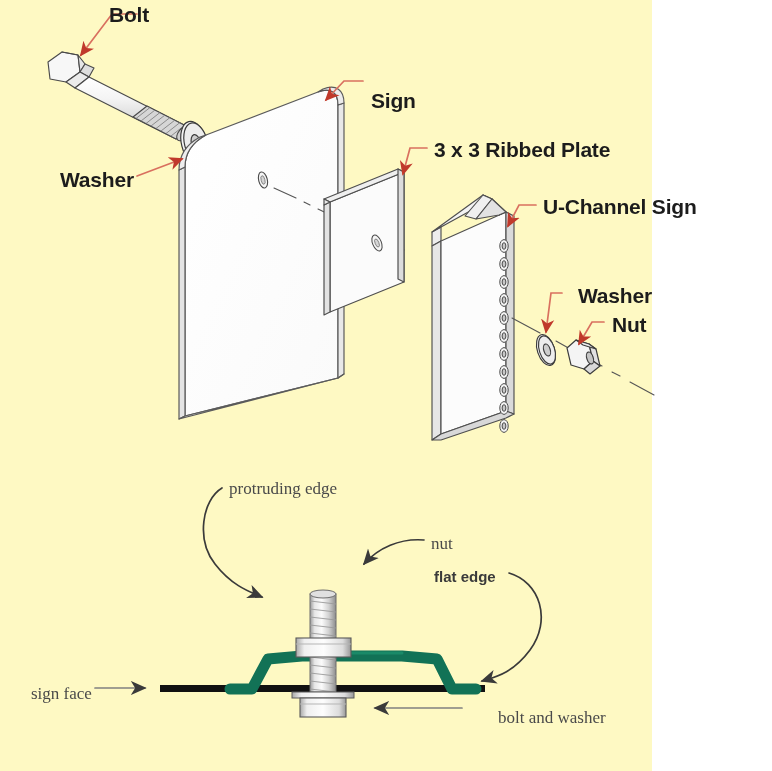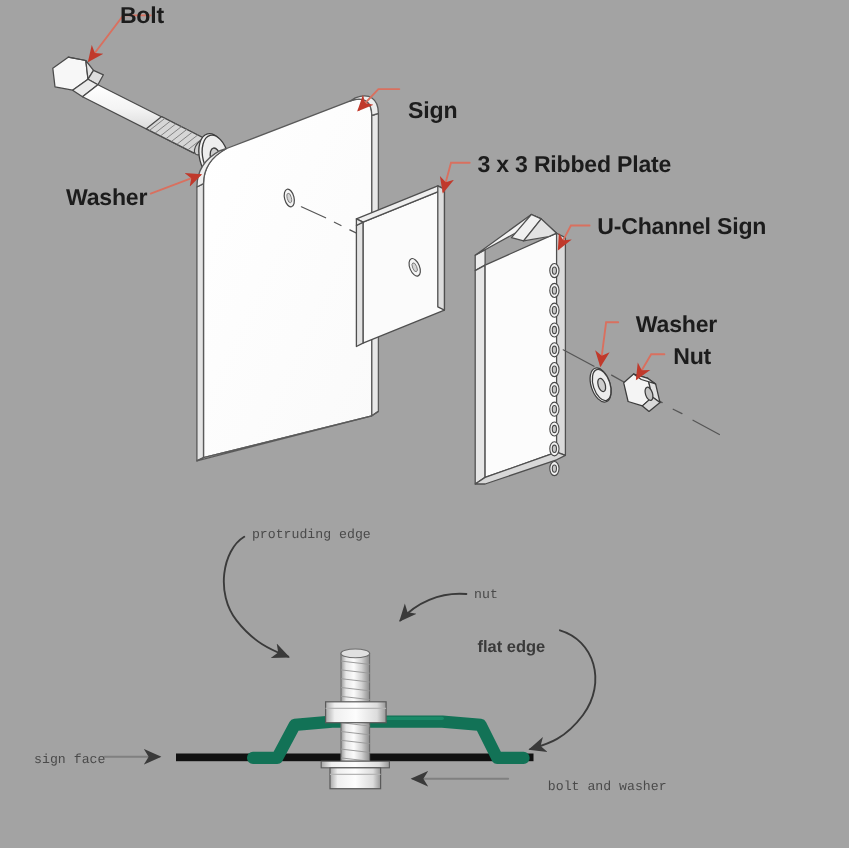--- a/index.html
+++ b/index.html
@@ -9,23 +9,23 @@
     background: #ffffff;
   }
   body {
     font-family: "Liberation Sans", sans-serif;
     width: 772px;
     height: 771px;
     overflow: hidden;
   }
   #page {
     position: relative;
-    width: 772px;
+    width: 652px;
     height: 771px;
-    background: #a3a3a3;
+    background: #fef9c3;
   }
   .panel {
     position: absolute;
     left: 0;
     width: 772px;
   }
   #exploded-panel { top: 0; height: 460px; }
   #section-panel  { top: 460px; height: 311px; }
 
   svg { display: block; }
@@ -36,34 +36,33 @@
     font-family: "Liberation Sans", sans-serif;
     font-weight: bold;
     font-size: 21px;
     color: #1c1c1c;
     white-space: nowrap;
     letter-spacing: -0.2px;
   }
   
   .callout-light {
     position: absolute;
-    font-family: Liberation Mono, monospace;
+    font-family: Liberation Serif, serif;
     font-weight: normal;
-    font-size: 12px;
+    font-size: 17px;
     color: #4a4a4a;
     white-space: nowrap;
   }
   .callout-semibold {
     position: absolute;
     font-family: "Liberation Sans", sans-serif;
     font-weight: bold;
     font-size: 15px;
     color: #3a3a3a;
     white-space: nowrap;
-    margin-top: 12px;
   }
   .figure-title {
     position: absolute;
     font-family: "Liberation Sans", sans-serif;
     font-weight: normal;
     font-size: 21px;
     color: #3b3b3b;
     white-space: nowrap;
   }
 </style>

